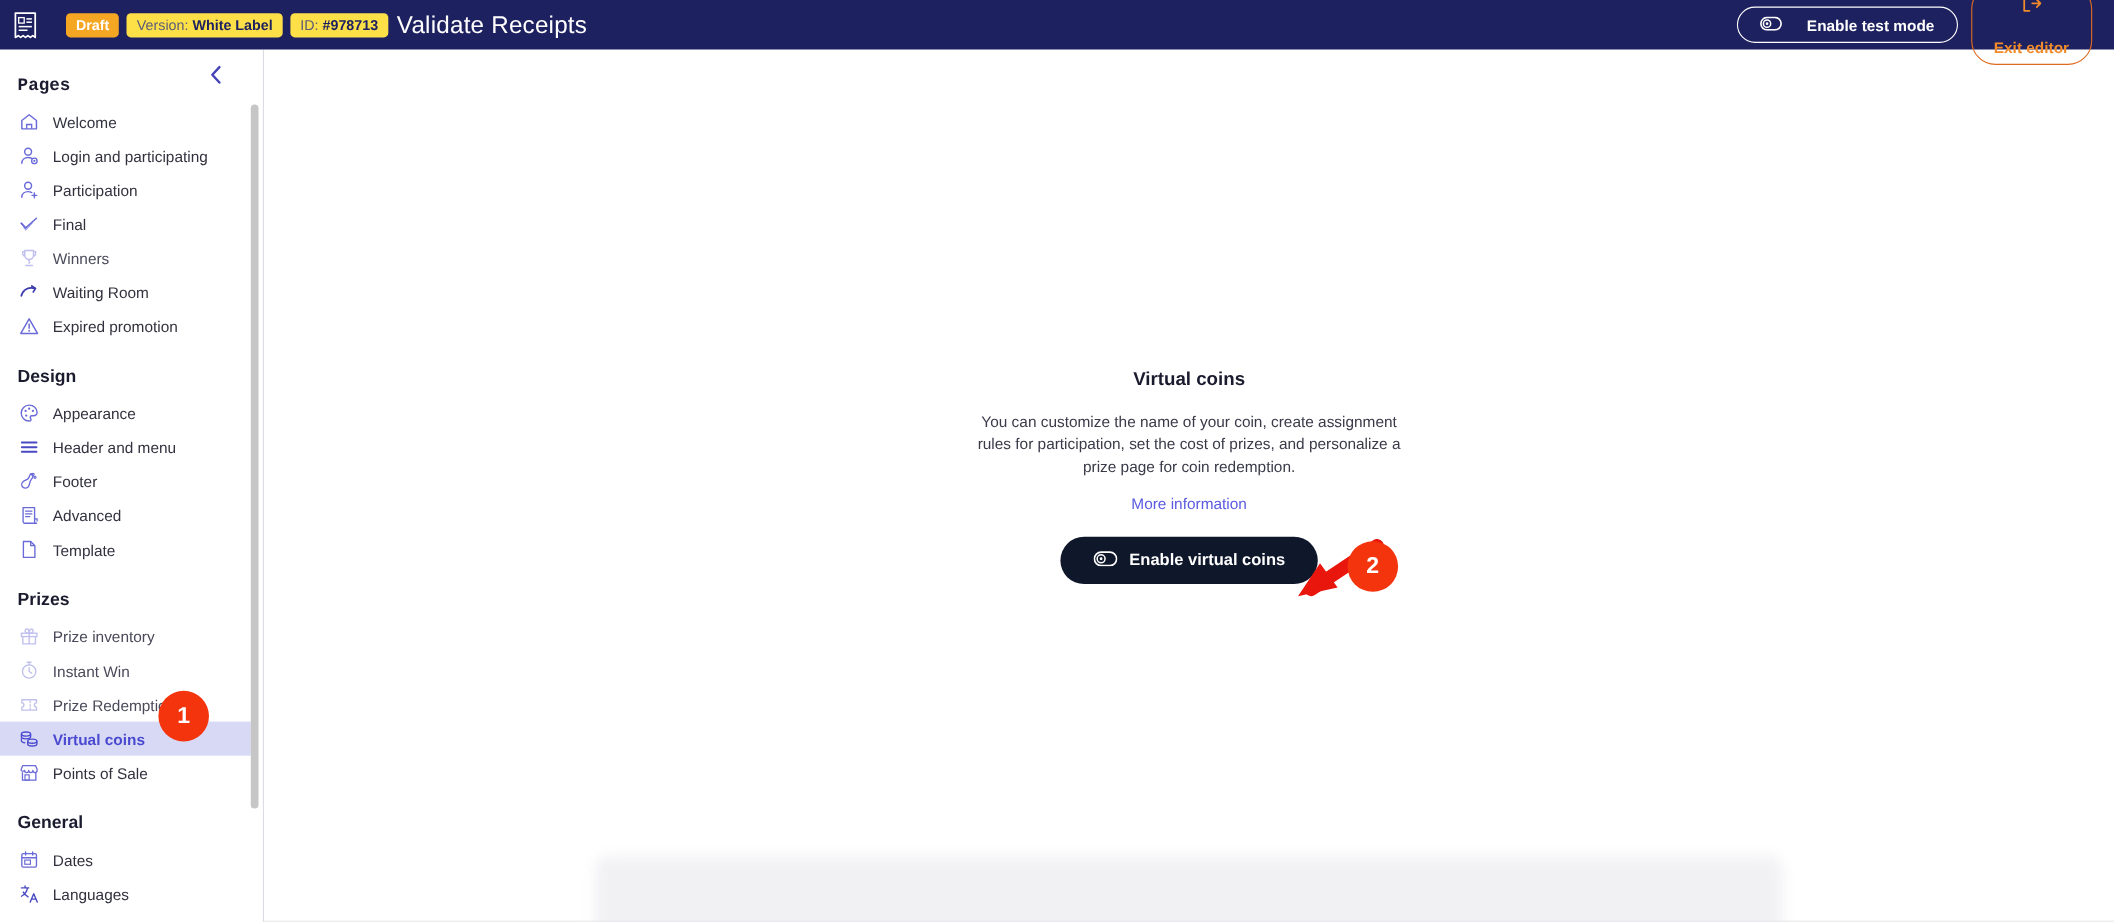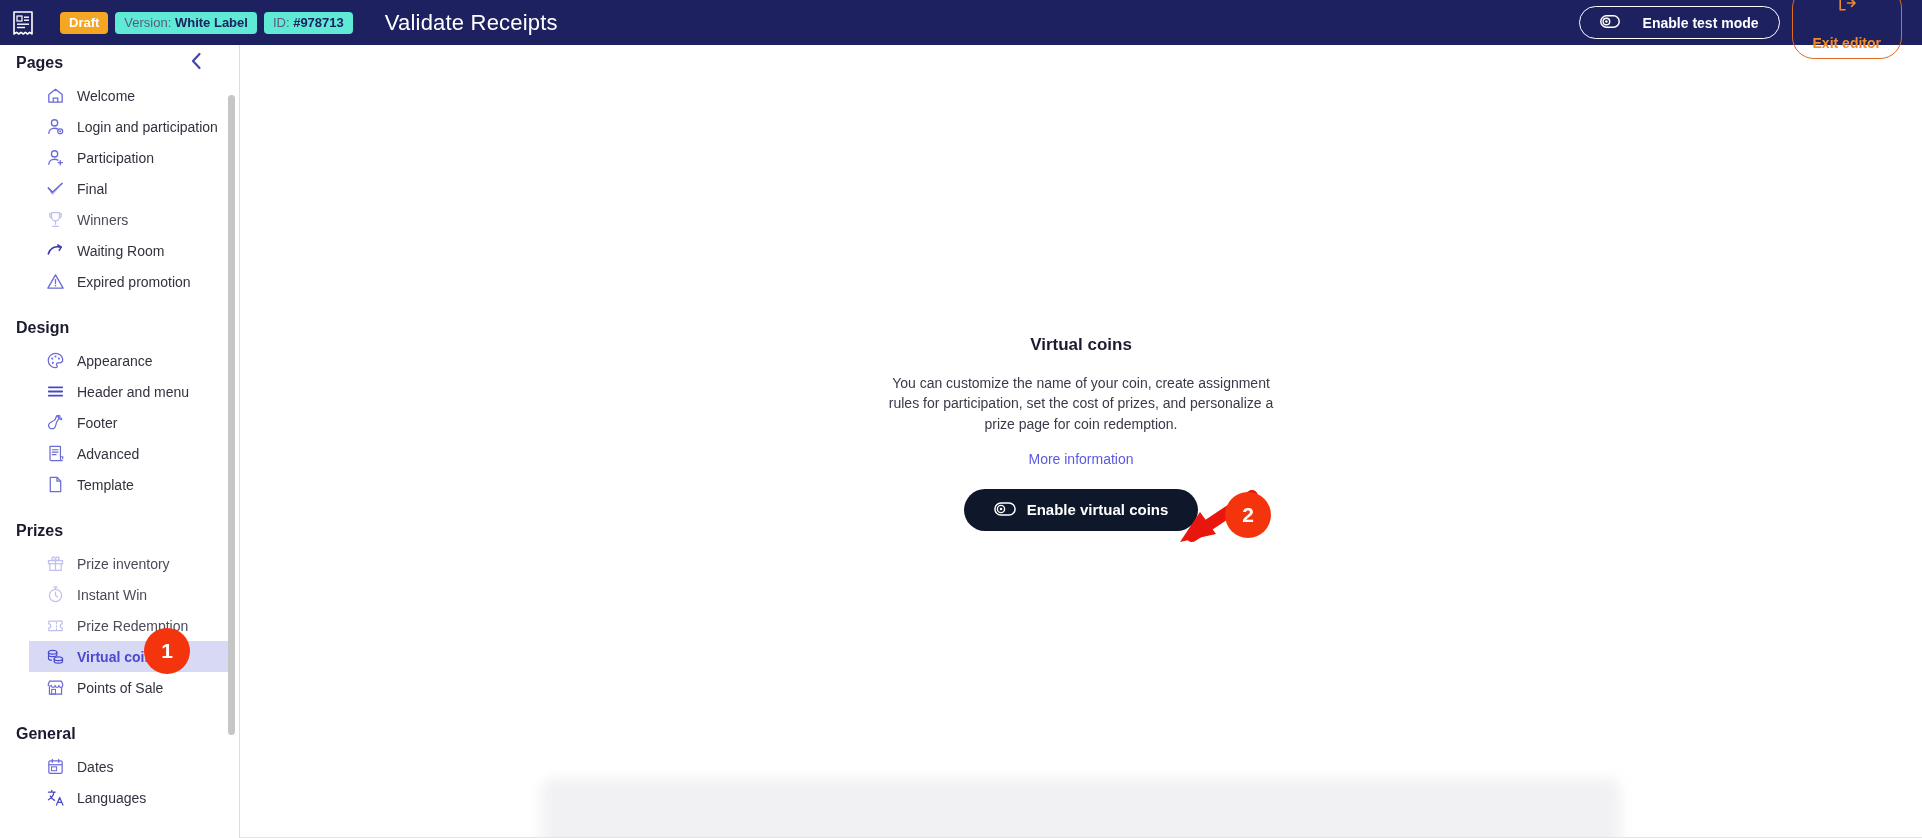--- a/index.html
+++ b/index.html
@@ -34,37 +34,37 @@
     color: #ffffff;
     font-weight: bold;
     font-size: 13px;
     border-radius: 4px;
     padding: 4px 9px 5px;
     line-height: 1;
     margin-left: 15px;
     white-space: nowrap;
   }
   .badge-grey {
-    background: #5eead4;
+    background: #fde047;
     color: #3b3b52;
     font-size: 13px;
     border-radius: 4px;
     padding: 4px 9px 5px;
     line-height: 1;
     margin-left: 7px;
     white-space: nowrap;
   }
   .badge-grey b { font-weight: bold; color: #1e2160; }
   .badge-grey .lbl { font-weight: normal; color: #5c5c77; }
 
   .promo-title {
     color: #ffffff;
     font-size: 22px;
     font-weight: 400;
-    margin-left: 32px;
+    margin-left: 8px;
     letter-spacing: 0.2px;
     white-space: nowrap;
   }
 
   .topbar-right {
     margin-left: auto;
     display: flex;
     align-items: center;
     gap: 12px;
   }
@@ -105,21 +105,21 @@
     padding-bottom: 40px;
   }
   .section-title {
     font-size: 16px;
     font-weight: bold;
     color: #1b1b2f;
     padding: 0 0 0 16px;
     margin-top: 22px;
     margin-bottom: 8px;
   }
-  .section-title.first { margin-top: 9px; }
+  .section-title.first { margin-top: 24px; font-family: Liberation Mono, monospace; }
 
   .sidebar-head {
     display: flex;
     align-items: center;
     justify-content: space-between;
     padding-right: 22px;
   }
   .collapse-btn {
     width: 24px; height: 24px;
     display: flex; align-items: center; justify-content: center;
@@ -129,21 +129,20 @@
   .nav-item {
     display: flex;
     align-items: center;
     gap: 12px;
     height: 31px;
     padding-left: 16px;
     color: #32323f;
     font-size: 14px;
     cursor: pointer;
     position: relative;
-    margin-left: 29px;
   }
   .nav-item .ico {
     width: 20px; height: 20px;
     flex: 0 0 20px;
     display: flex; align-items: center; justify-content: center;
   }
   .nav-item.active {
     background: #d8d9f4;
     color: #4a4ad1;
     font-weight: bold;
@@ -344,21 +343,21 @@
 
     <div class="nav-item">
       <span class="ico">
         <svg width="19" height="19" viewBox="0 0 20 20" fill="none">
           <circle cx="9" cy="6.2" r="3.3" stroke="#6a6ad8" stroke-width="1.4" fill="none"></circle>
           <path d="M3 17.2c0-3.3 2.7-5.4 6-5.4 1.3 0 2.5.3 3.5.9" stroke="#6a6ad8" stroke-width="1.4" fill="none" stroke-linecap="round"></path>
           <circle cx="15" cy="15" r="2.6" stroke="#6a6ad8" stroke-width="1.3" fill="none"></circle>
           <circle cx="15" cy="15" r="1" fill="#6a6ad8"></circle>
         </svg>
       </span>
-      <span>Login and participation</span>
+      <span>Login and participating</span>
     </div>
 
     <div class="nav-item">
       <span class="ico">
         <svg width="19" height="19" viewBox="0 0 20 20" fill="none">
           <circle cx="9" cy="6.2" r="3.3" stroke="#6a6ad8" stroke-width="1.4" fill="none"></circle>
           <path d="M3 17.2c0-3.3 2.7-5.4 6-5.4 1.3 0 2.5.3 3.5.9" stroke="#6a6ad8" stroke-width="1.4" fill="none" stroke-linecap="round"></path>
           <path d="M12.8 15.4h4.4M15 13.2v4.4" stroke="#6a6ad8" stroke-width="1.4" stroke-linecap="round"></path>
         </svg>
       </span>

